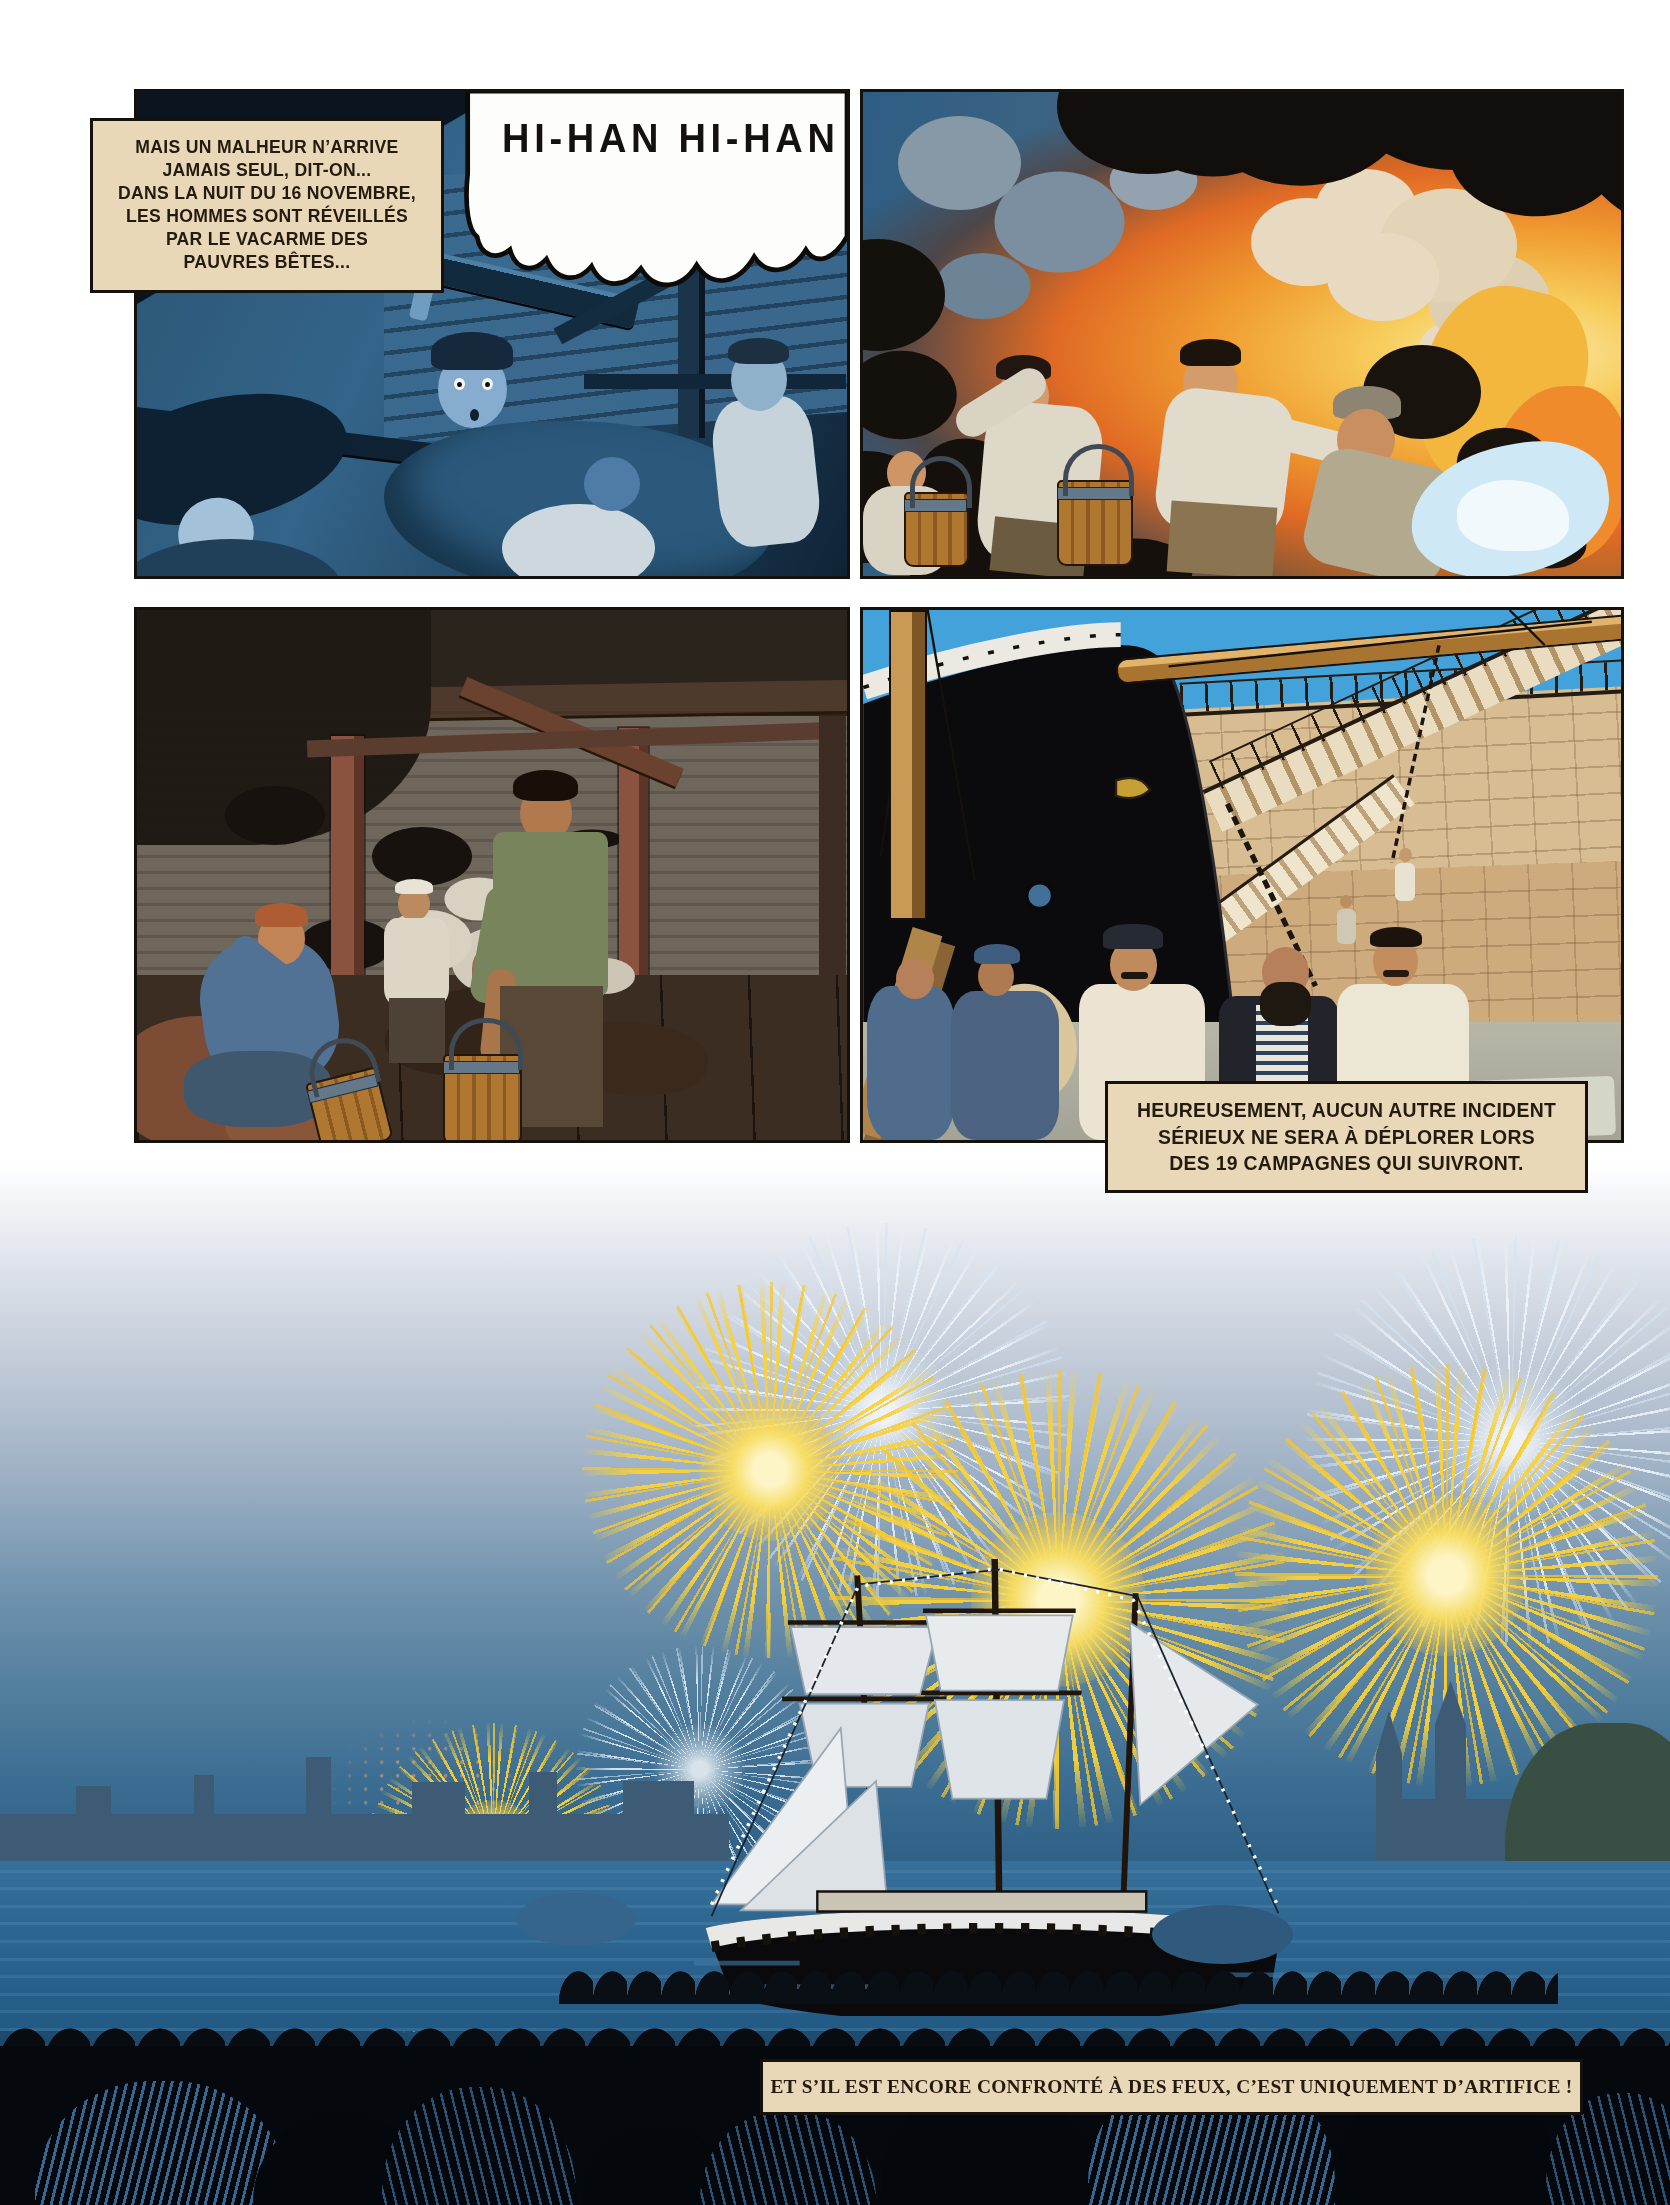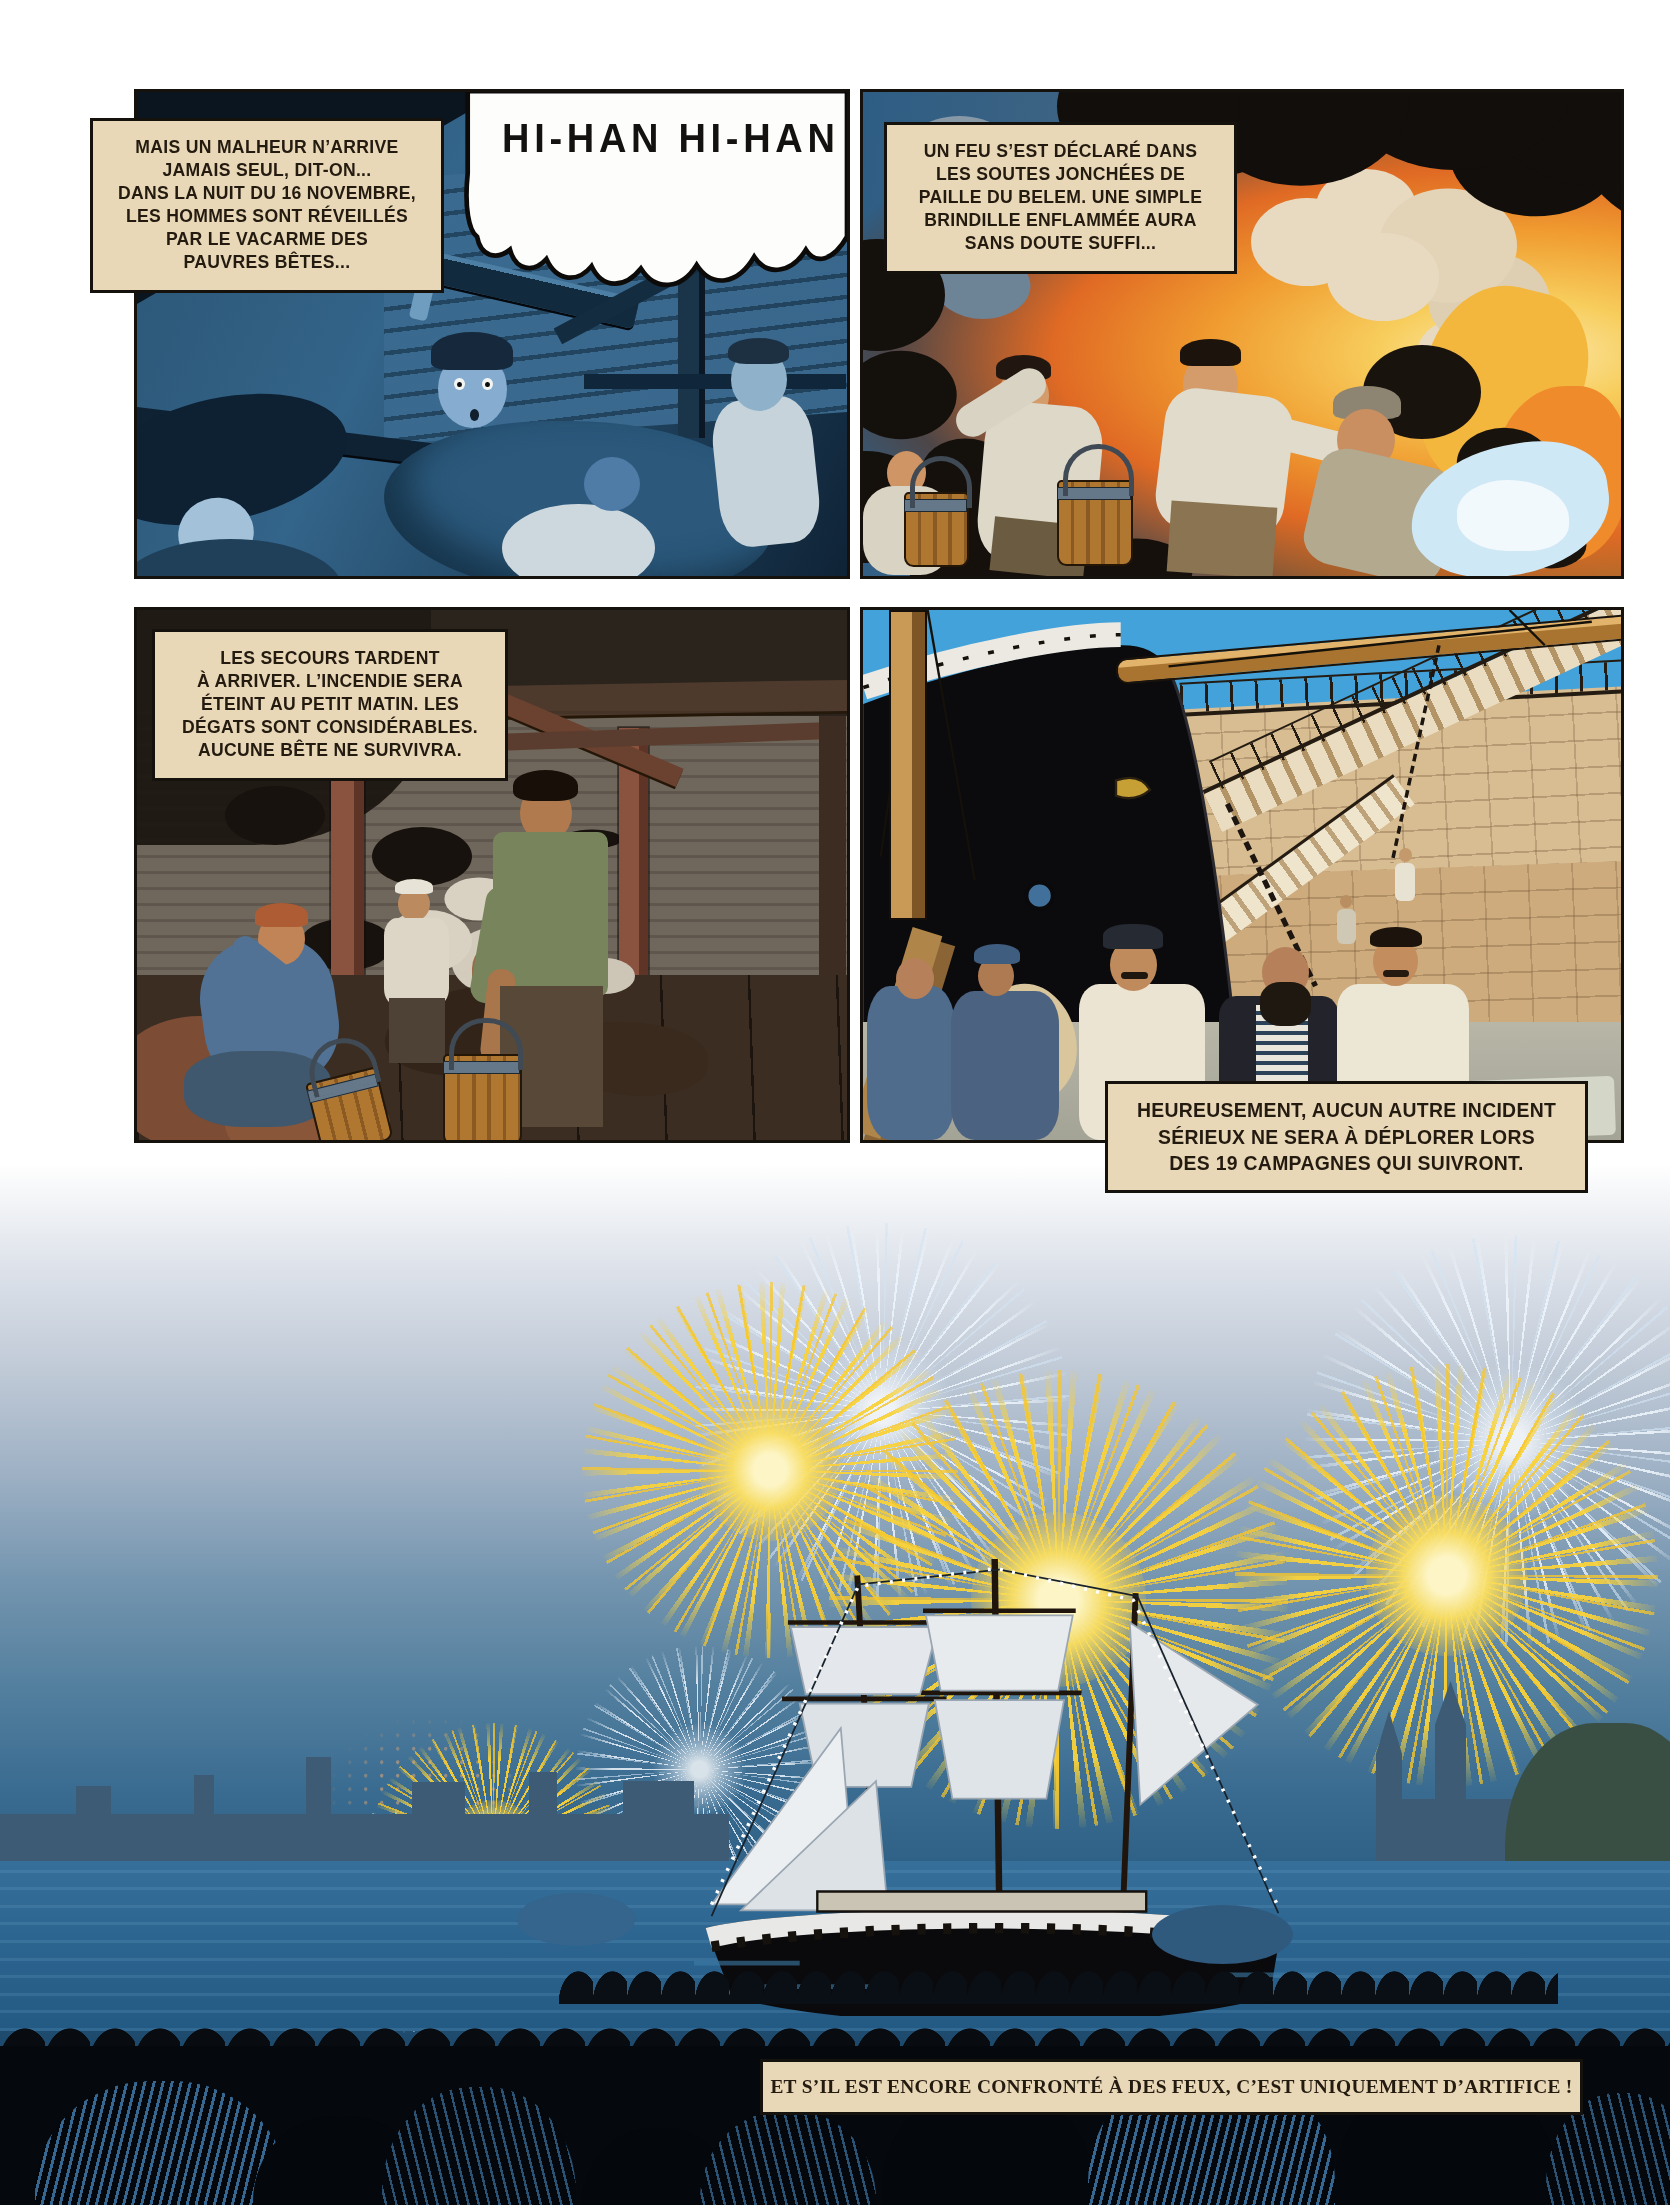--- a/index.html
+++ b/index.html
@@ -271,30 +271,20 @@
     <div class="abs" style="left:507px;top:317px;width:52px;height:20px;background:#1b130c;border-radius:50% 50% 20% 20%;"></div>
     <div class="abs" style="left:520px;top:360px;width:26px;height:7px;background:#241a10;border-radius:3.5px;"></div>
   </div>
 
   <div class="cap cap-sm" style="left:90px;top:118px;width:354px;">MAIS UN MALHEUR N’ARRIVE
 JAMAIS SEUL, DIT-ON...
 DANS LA NUIT DU 16 NOVEMBRE,
 LES HOMMES SONT RÉVEILLÉS
 PAR LE VACARME DES
 PAUVRES BÊTES...</div>
-  <div class="cap cap-sm" style="left:884px;top:122px;width:353px;">UN FEU S’EST DÉCLARÉ DANS
-LES SOUTES JONCHÉES DE
-PAILLE DU BELEM. UNE SIMPLE
-BRINDILLE ENFLAMMÉE AURA
-SANS DOUTE SUFFI...</div>
-  <div class="cap cap-sm" style="left:152px;top:629px;width:356px;">LES SECOURS TARDENT
-À ARRIVER. L’INCENDIE SERA
-ÉTEINT AU PETIT MATIN. LES
-DÉGATS SONT CONSIDÉRABLES.
-AUCUNE BÊTE NE SURVIVRA.</div>
   <div class="cap cap-sm" style="left:1105px;top:1081px;width:483px;font-size:19.4px;line-height:26.5px;padding:13px 5.9px;">HEUREUSEMENT, AUCUN AUTRE INCIDENT
 SÉRIEUX NE SERA À DÉPLORER LORS
 DES 19 CAMPAGNES QUI SUIVRONT.</div>
 
   <div class="fete">
 
     <div class="speckle" style="left:329px;top:553px;width:200px;height:153px;"></div>
     <div class="speckle" style="left:564px;top:623px;width:176px;height:141px;"></div>
     <div class="speckle" style="left:223px;top:694px;width:153px;height:118px;"></div>
 

